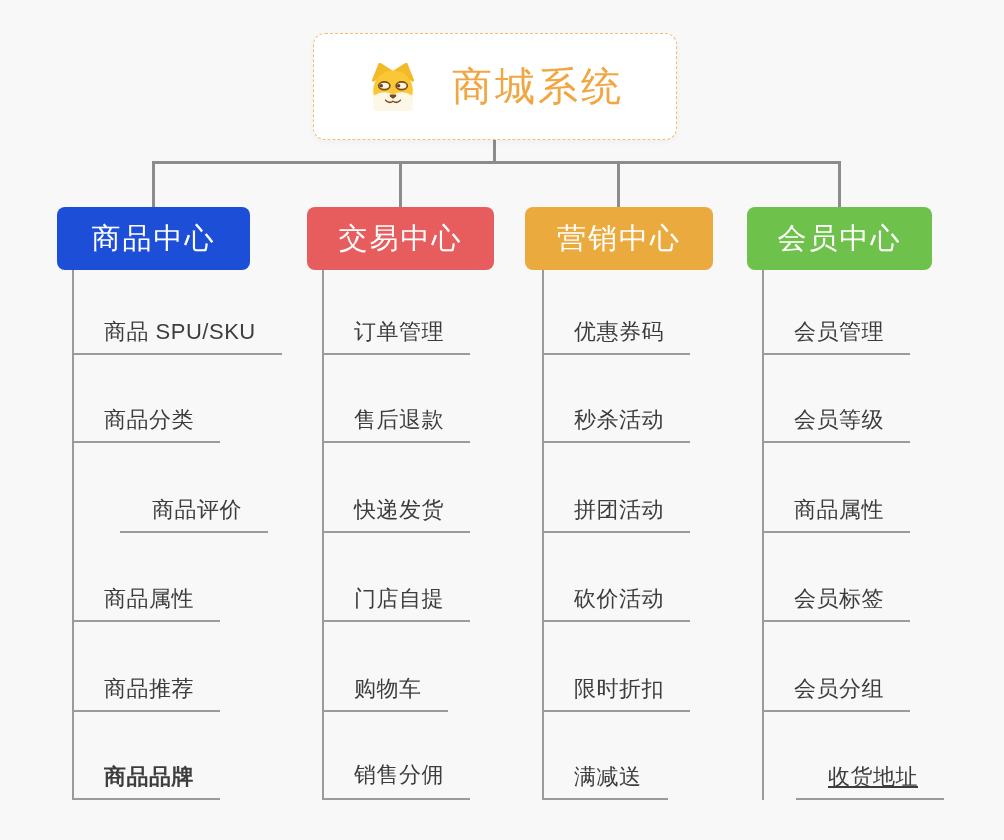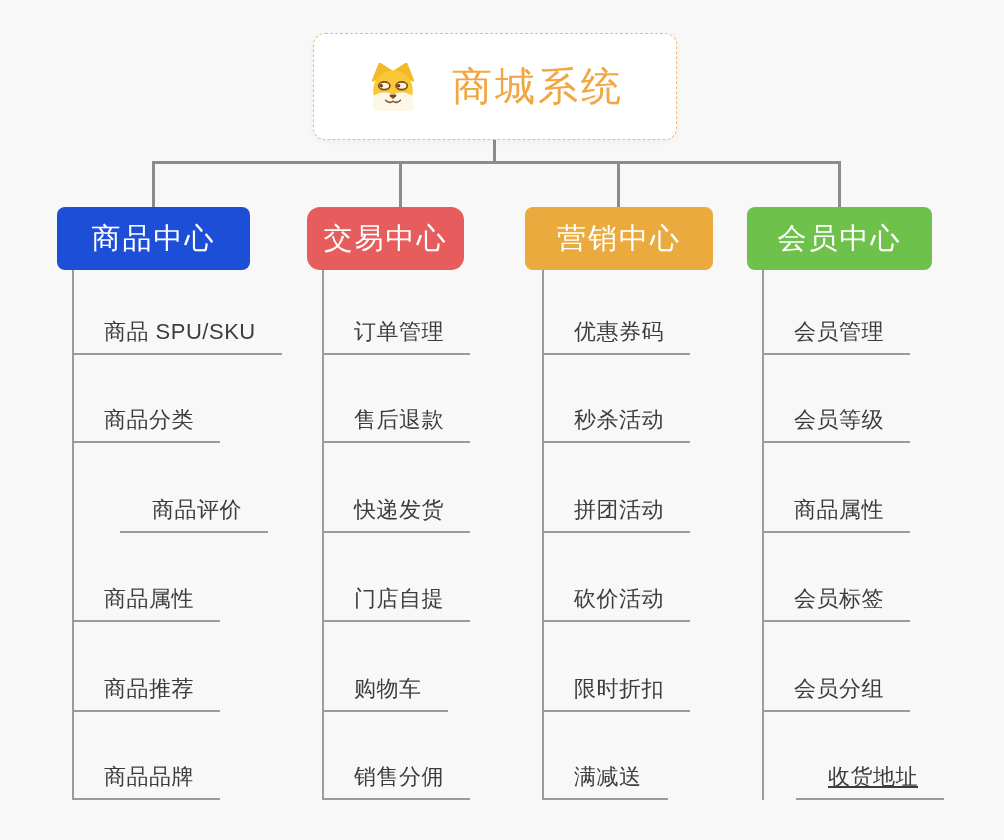--- a/index.html
+++ b/index.html
@@ -84,37 +84,37 @@
         <circle cx="17.8" cy="27.5" r="2.1" fill="#6b3e1c"></circle>
         <circle cx="38.8" cy="27.5" r="2.1" fill="#6b3e1c"></circle>
         <path d="M28.6 38 L35.4 38 Q36.6 39 35.7 40.2 L33.2 42.6 Q32 43.7 30.8 42.6 L28.3 40.2 Q27.4 39 28.6 38 Z" fill="#7c4a21"></path>
         <path d="M23 45 Q27.5 49.5 32 46.2 Q36.5 49.5 41 45" fill="none" stroke="#7c4a21" stroke-width="1.8" stroke-linecap="round"></path>
       </svg>
     </span>
     <span class="root-title" style="color: rgb(242, 166, 66);">商城系统</span>
   </div>
 
   <div class="branch" style="left: 57px; width: 193px; background: #1d4ed8;">商品中心</div>
-  <div class="branch" style="left: 307px; width: 157px; background: rgb(231, 92, 92); border-radius: 13px;">交易中心</div>
+  <div class="branch" style="left: 307px; width: 187px; background: rgb(231, 92, 92);">交易中心</div>
   <div class="branch" style="left: 525px; width: 188px; background: rgb(235, 170, 61);">营销中心</div>
   <div class="branch" style="left: 747px; width: 185px; background: rgb(110, 193, 74);">会员中心</div>
 
   <div class="leaf" style="left:72px; top:319px;">商品 SPU/SKU</div>
   <div class="leaf" style="left:72px; top:407px;">商品分类</div>
   <div class="leaf" style="left:72px; top:497px;margin-left:48px;">商品评价</div>
   <div class="leaf" style="left:72px; top:586px;">商品属性</div>
   <div class="leaf" style="left:72px; top:676px;">商品推荐</div>
-  <div class="leaf" style="left:72px; top:764px;">商品品牌</div>
+  <div class="leaf" style="left:72px; top:764px;font-weight:bold;">商品品牌</div>
 
   <div class="leaf" style="left:322px; top:319px;">订单管理</div>
   <div class="leaf" style="left:322px; top:407px;">售后退款</div>
   <div class="leaf" style="left:322px; top:497px;">快递发货</div>
   <div class="leaf" style="left:322px; top:586px;">门店自提</div>
   <div class="leaf" style="left:322px; top:676px;">购物车</div>
-  <div class="leaf" style="left:322px; top:764px;">销售分佣</div>
+  <div class="leaf" style="left:322px; top:764px;font-family:Liberation Mono, monospace;">销售分佣</div>
 
   <div class="leaf" style="left:542px; top:319px;">优惠券码</div>
   <div class="leaf" style="left:542px; top:407px;">秒杀活动</div>
   <div class="leaf" style="left:542px; top:497px;">拼团活动</div>
   <div class="leaf" style="left:542px; top:586px;">砍价活动</div>
   <div class="leaf" style="left:542px; top:676px;">限时折扣</div>
   <div class="leaf" style="left:542px; top:764px;">满减送</div>
 
   <div class="leaf" style="left:762px; top:319px;">会员管理</div>
   <div class="leaf" style="left:762px; top:407px;">会员等级</div>

